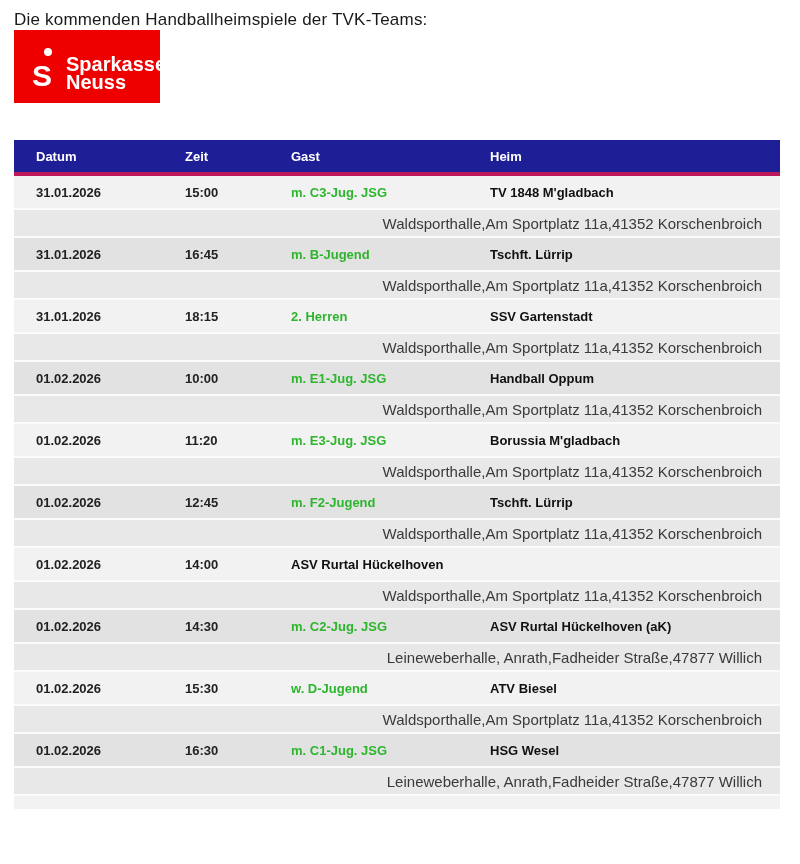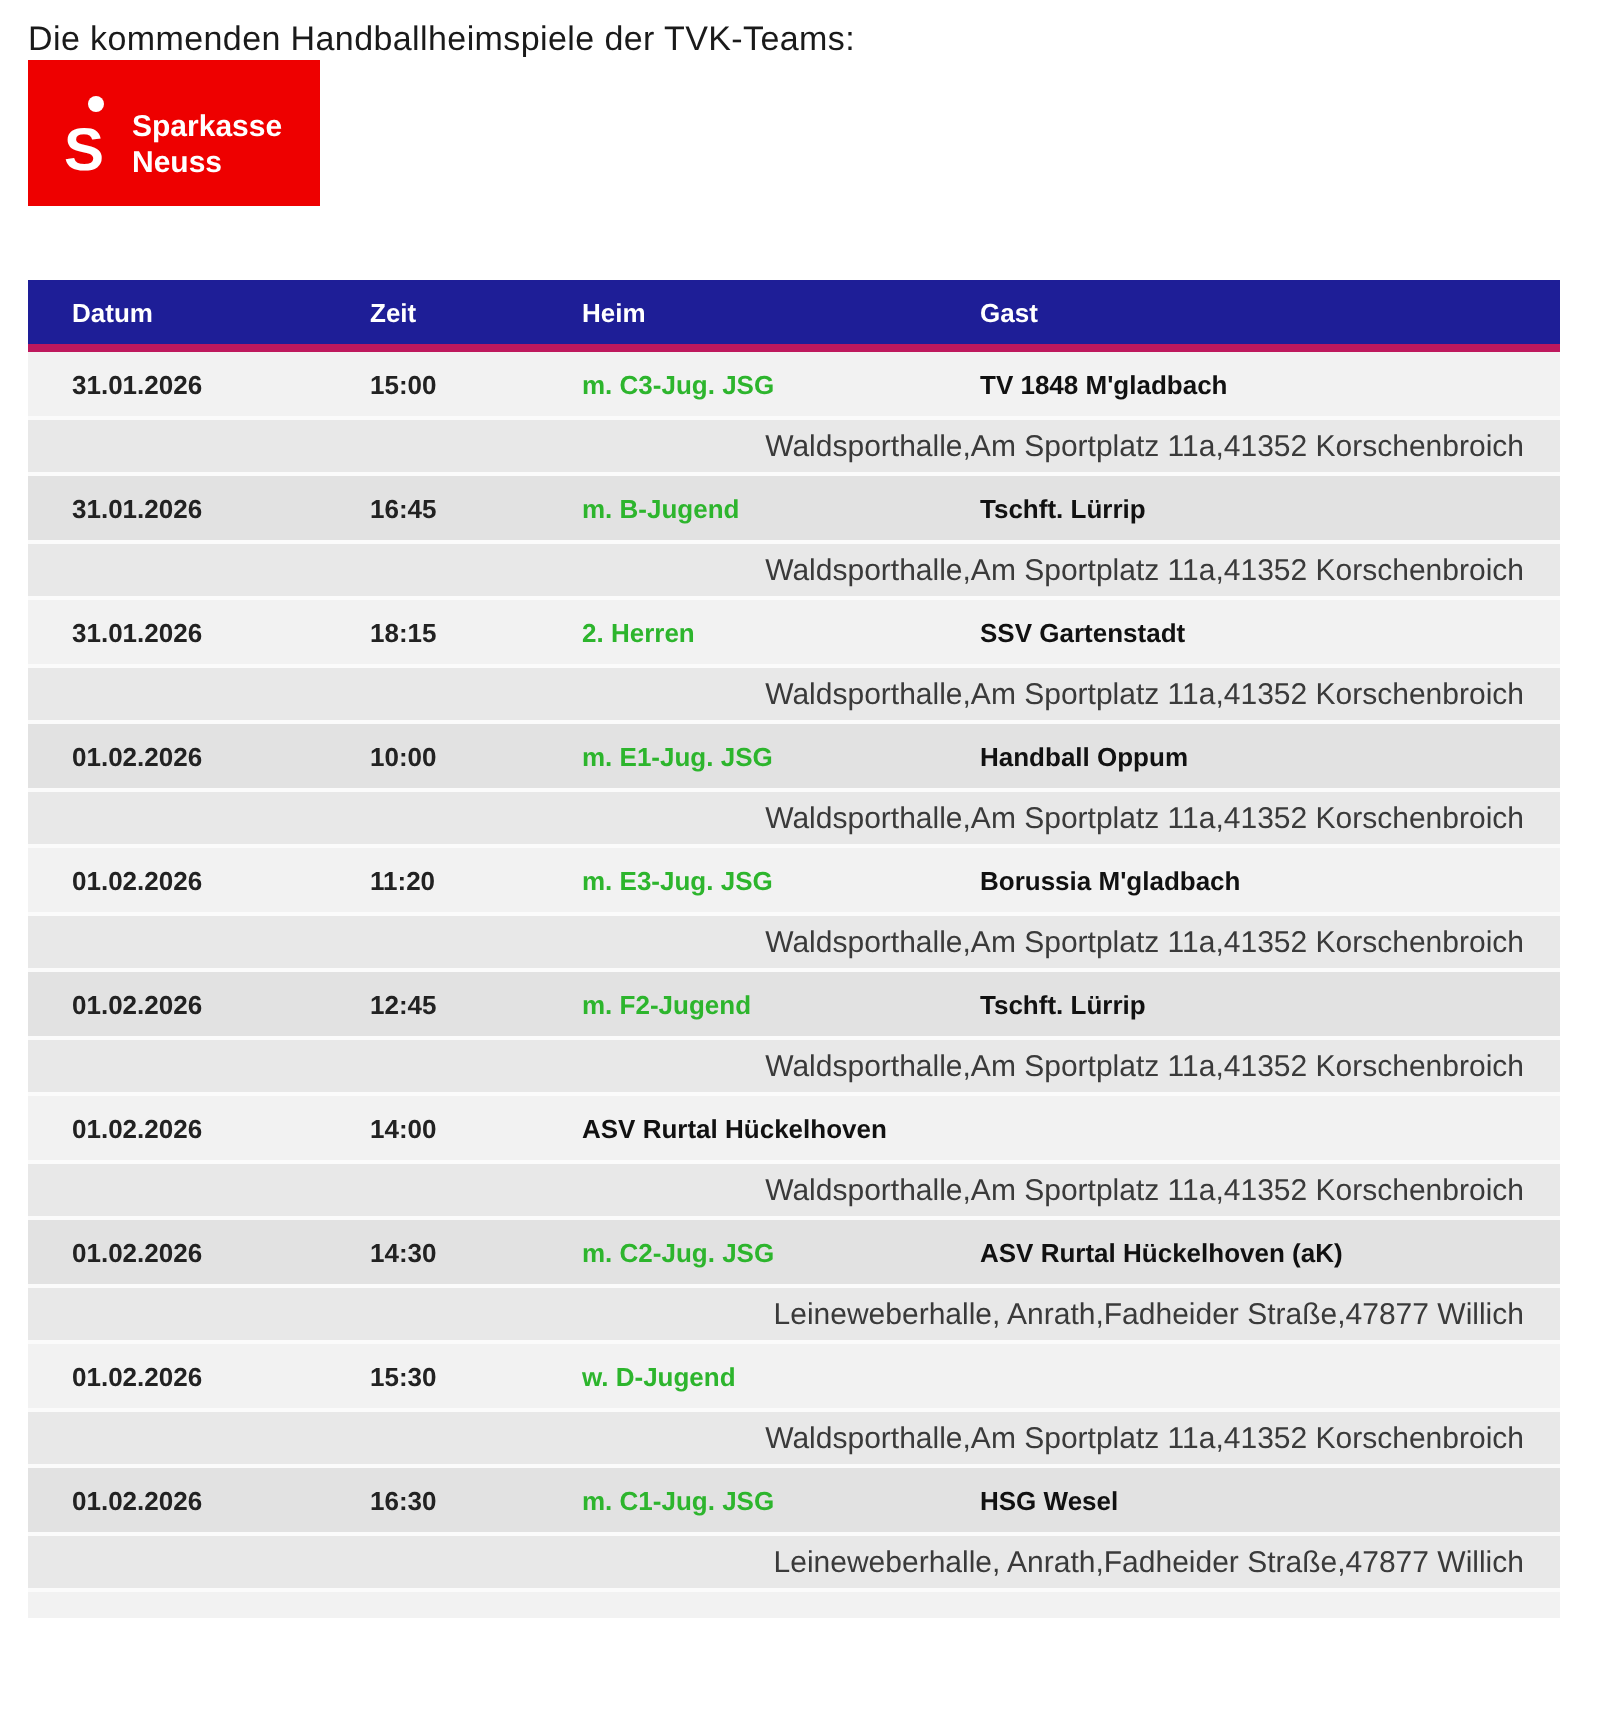--- a/index.html
+++ b/index.html
@@ -24,21 +24,21 @@
   }
   .logo-mark { position: relative; width: 26px; height: 40px; flex: 0 0 auto; }
   .logo-mark .s-letter {
     position: absolute; left: 0; bottom: -4px;
     color: #ffffff; font-weight: 700; font-size: 30px; line-height: 30px;
   }
   .logo-mark .s-dot {
     position: absolute; top: 1px; left: 12px;
     width: 8px; height: 8px; border-radius: 50%; background: #ffffff;
   }
-  .logo-text { color: #ffffff; font-weight: 700; font-size: 15px; line-height: 18px; padding-left: 8px; margin-top: 12px; }
+  .logo-text { color: #ffffff; font-weight: 700; font-size: 20px; line-height: 18px; padding-left: 8px; margin-top: 12px; }
 
   
   .schedule { width: 766px; }
   .grid-row { display: grid; grid-template-columns: 171px 106px 199px 1fr; align-items: center; }
   .thead {
     background: #1e1e97; height: 36px; color: #ffffff;
     font-weight: 700; font-size: 13px;
     border-bottom: 4px solid #be185d;
   }
   .cell-datum { padding-left: 22px; }
@@ -72,22 +72,22 @@
       <div>Sparkasse</div>
       <div>Neuss</div>
     </div>
   </div>
 
   <div class="schedule">
 
     <div class="grid-row thead">
       <div class="cell-datum">Datum</div>
       <div>Zeit</div>
+      <div>Gast</div>
       <div>Heim</div>
-      <div>Gast</div>
     </div>
 
     <div class="grid-row main-row light">
       <div class="cell-datum">31.01.2026</div>
       <div>15:00</div>
       <div class="heim-cell">m. C3-Jug. JSG</div>
       <div class="gast-cell">TV 1848 M'gladbach</div>
     </div>
     <div class="venue-row">
       <span>Waldsporthalle,Am Sportplatz 11a,41352 Korschenbroich</span>
@@ -159,20 +159,21 @@
       <div class="gast-cell">ASV Rurtal Hückelhoven (aK)</div>
     </div>
     <div class="venue-row">
       <span>Leineweberhalle, Anrath,Fadheider Straße,47877 Willich</span>
     </div>
 
     <div class="grid-row main-row light">
       <div class="cell-datum">01.02.2026</div>
       <div>15:30</div>
       <div class="heim-cell">w. D-Jugend</div>
+      <div class="gast-cell">ATV Biesel</div>
     </div>
     <div class="venue-row">
       <span>Waldsporthalle,Am Sportplatz 11a,41352 Korschenbroich</span>
     </div>
 
     <div class="grid-row main-row dark">
       <div class="cell-datum">01.02.2026</div>
       <div>16:30</div>
       <div class="heim-cell">m. C1-Jug. JSG</div>
       <div class="gast-cell">HSG Wesel</div>

